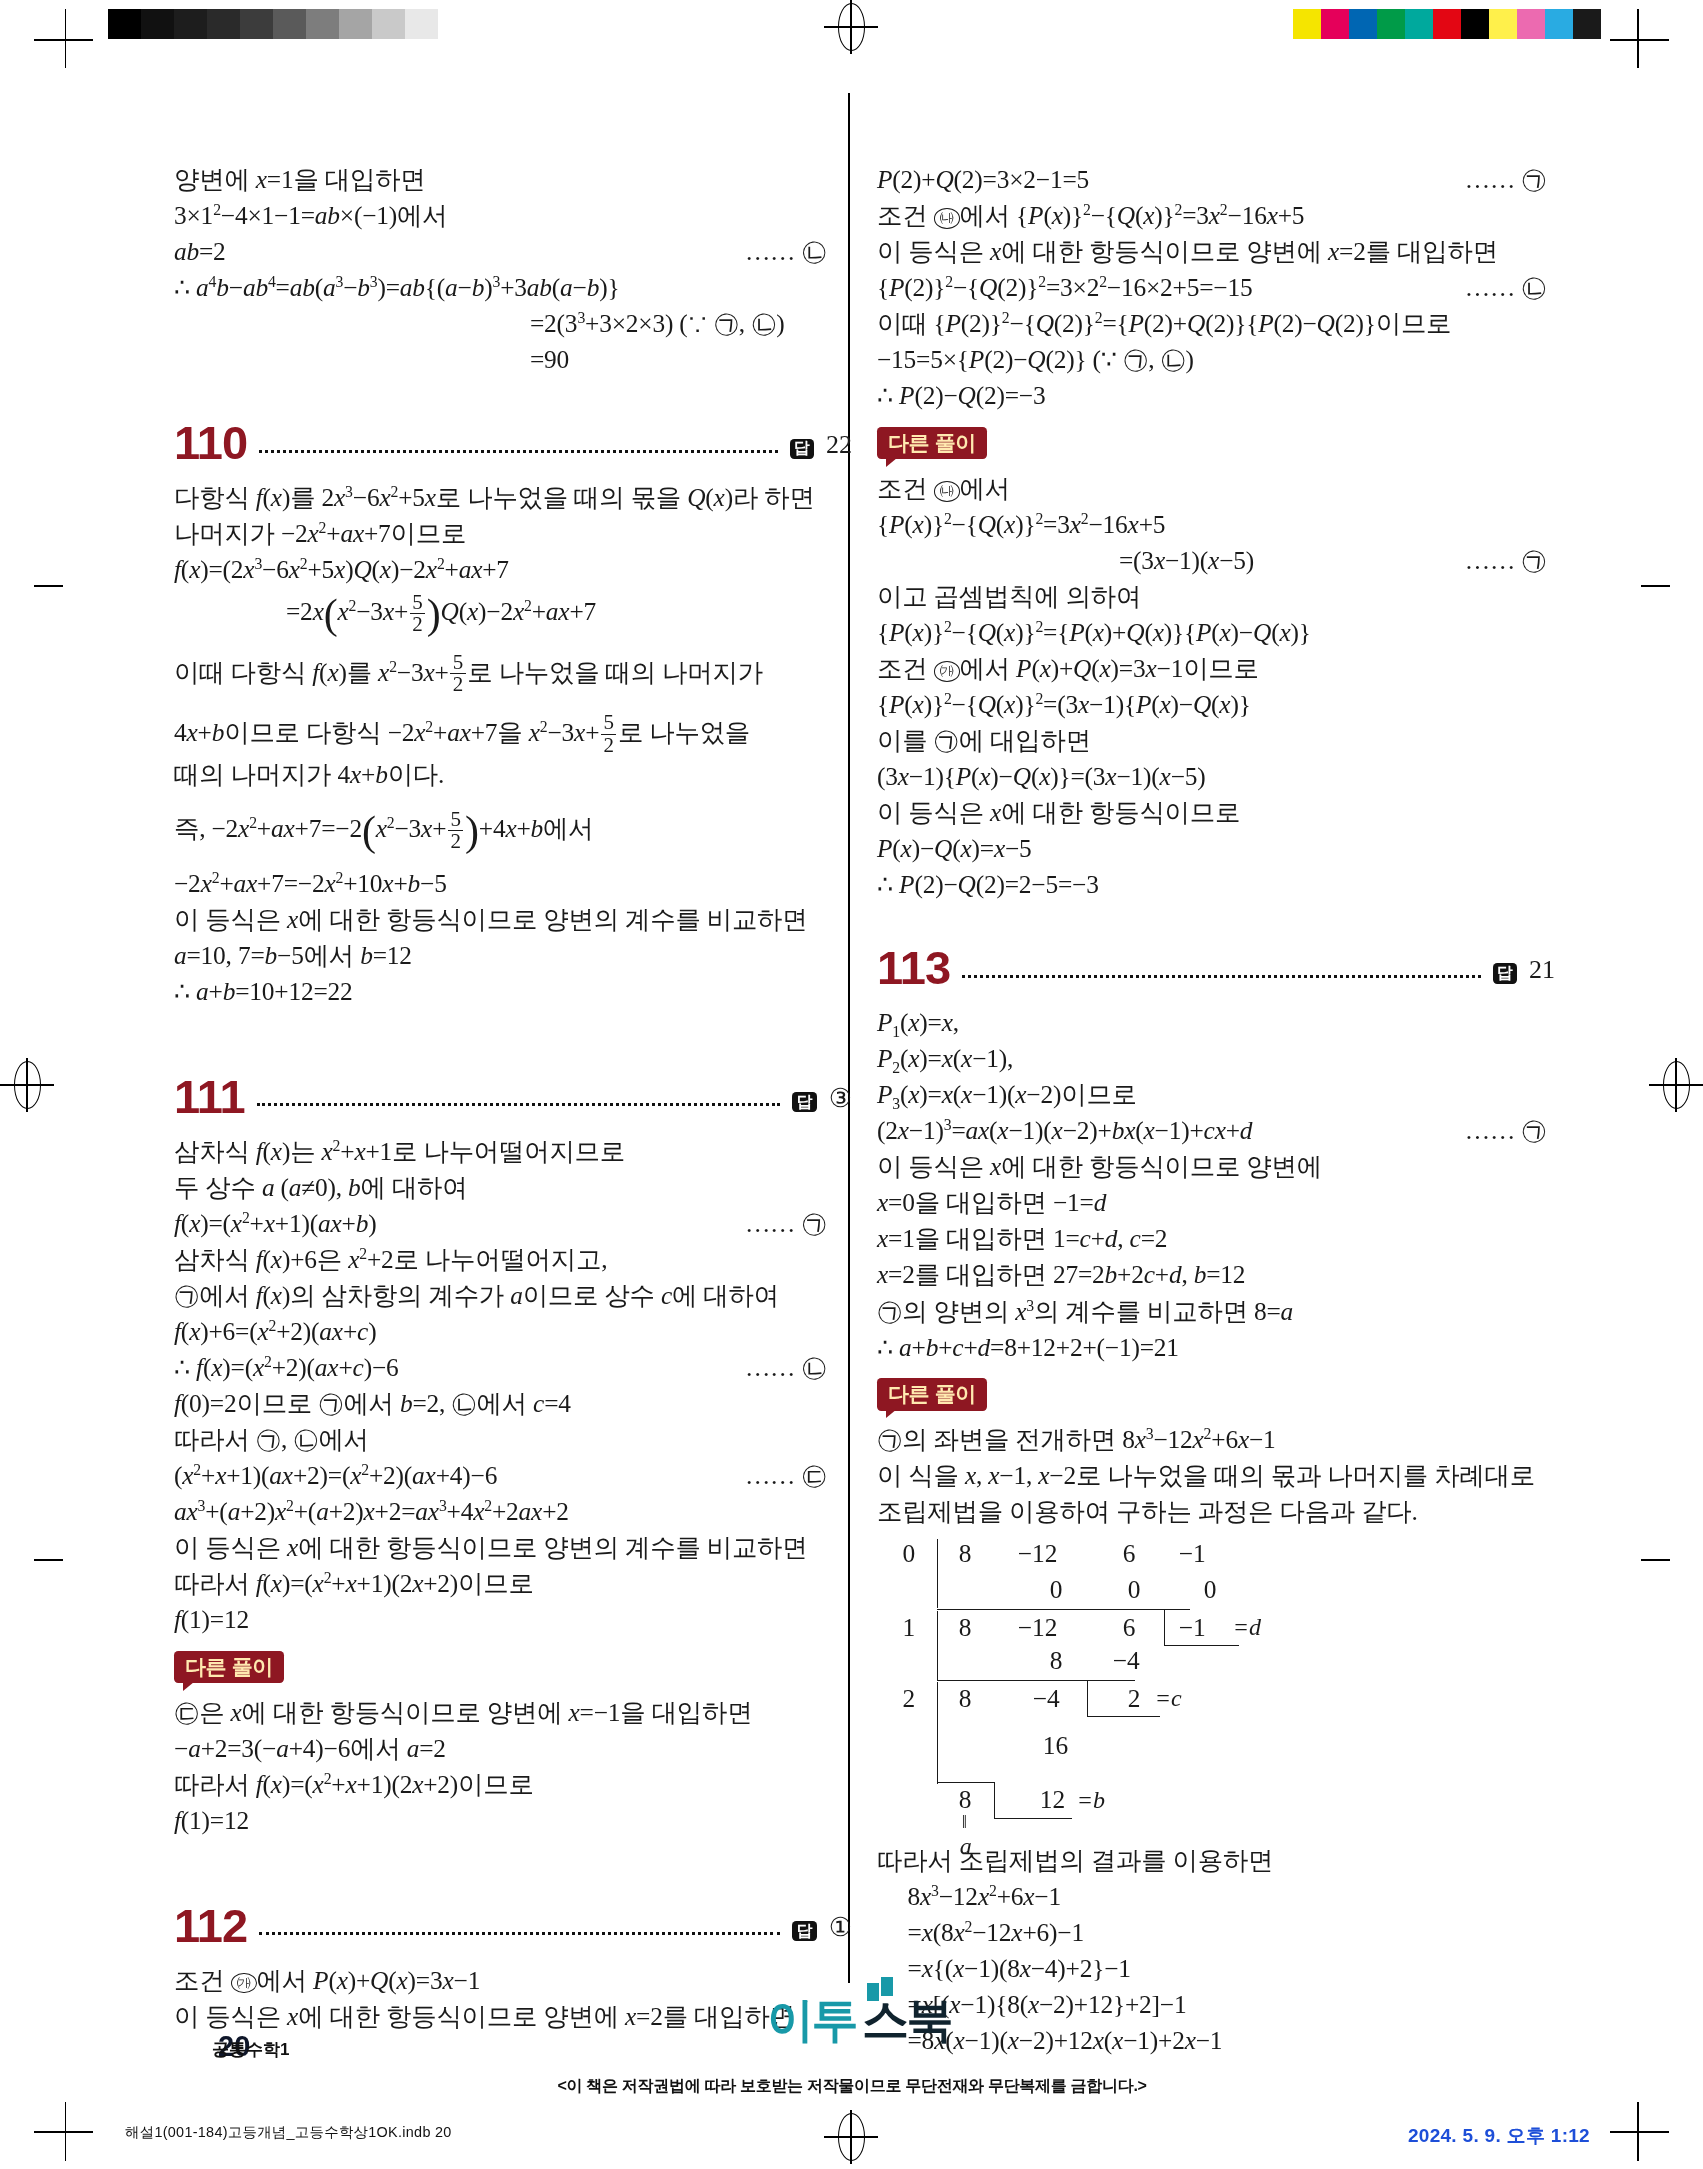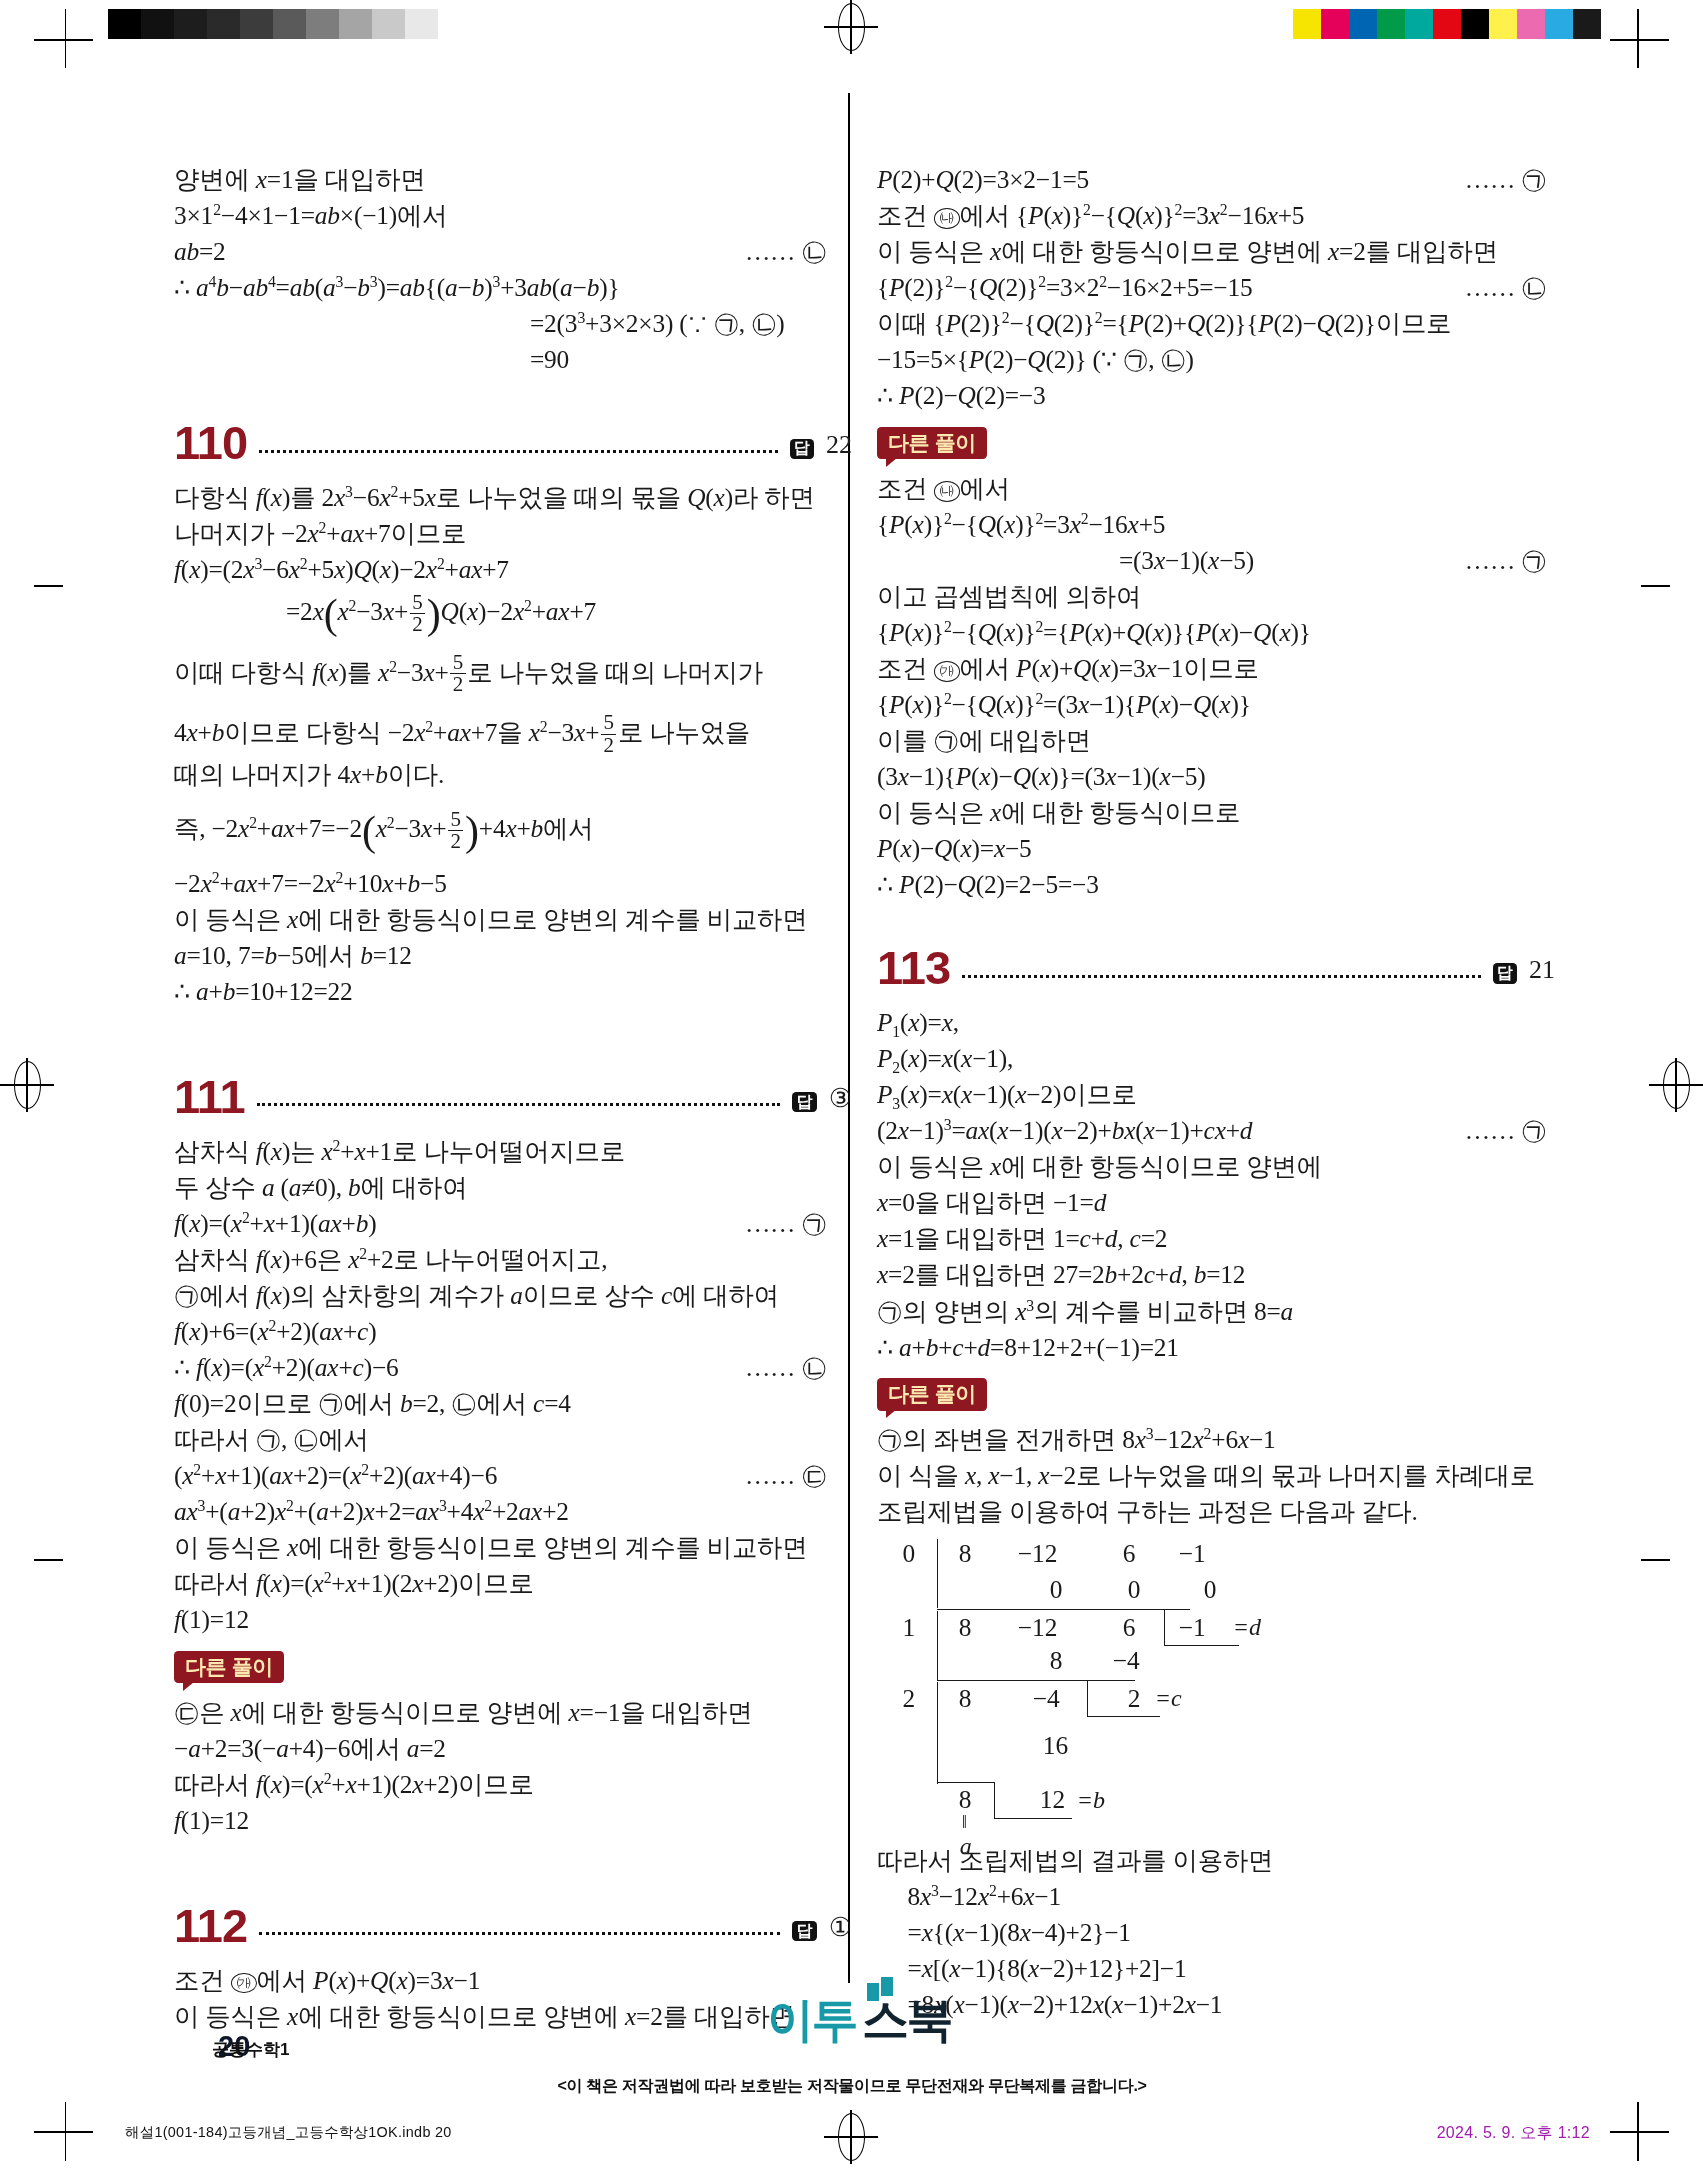--- a/index.html
+++ b/index.html
@@ -82,21 +82,21 @@
   .logo-text{font-family:"Liberation Sans","DejaVu Sans",sans-serif;font-weight:bold;font-size:47px;letter-spacing:-2.5px;line-height:1;}
   .logo-teal{color:#1899a8;}
   .logo-dark{color:#10232e;margin-left:6px;}
   .logo-mark{position:absolute;left:100px;top:-18.6px;width:29px;height:24px;}
   .logo-mark i{position:absolute;display:block;background:#1899a8;}
 
   .copyright{position:absolute;left:0;top:2076px;width:1704px;text-align:center;
     font-family:"Liberation Sans","DejaVu Sans",sans-serif;font-weight:bold;font-size:16px;color:#111;letter-spacing:-0.3px;}
 
   .filemark{position:absolute;left:125px;top:2123px;font-family:"Liberation Sans",sans-serif;font-size:14.4px;color:#111;letter-spacing:0.3px;}
-  .datemark{position:absolute;right:114px;top:2123px;font-family:"Liberation Sans",sans-serif;font-size:16px;color:#a21caf;letter-spacing:0.3px;}
+  .datemark{position:absolute;right:114px;top:2123px;font-family:"Liberation Sans",sans-serif;font-size:19px;color:#1d4ed8;letter-spacing:0.3px;font-weight:bold;}
 
   sup{font-size:0.62em;vertical-align:super;line-height:0;}
   sub{font-size:0.62em;vertical-align:sub;line-height:0;}
   .pcirc{display:inline-block;border:1.4px solid #1a1a1a;border-radius:50%;
         font-size:14.4px;width:24px;height:18.6px;line-height:17px;text-align:center;vertical-align:1.7px;}
 </style>
 </head>
 <body>
 
 <div class="crop" style="left:34px;top:8.5px;width:93px;height:93px;">
@@ -390,20 +390,21 @@
         <div class="cell" style="left:75px;top:247px;">8</div>
         <div class="cell" style="left:156px;top:247px;">12</div>
         <div class="cell it" style="left:193px;top:249px;font-size:24px;">=b</div>
 
         <div class="cell" style="left:78px;top:273px;font-size:18.6px;">‖</div>
         <div class="cell it" style="left:76px;top:295px;font-size:24px;">a</div>
       </div>
 
       <div class="ln" style="margin-top:24px;">따라서 조립제법의 결과를 이용하면</div>
       <div class="ln ind1">8<span class="it">x</span><sup>3</sup>−12<span class="it">x</span><sup>2</sup>+6<span class="it">x</span>−1</div>
+      <div class="ln ind1">=<span class="it">x</span>(8<span class="it">x</span><sup>2</sup>−12<span class="it">x</span>+6)−1</div>
       <div class="ln ind1">=<span class="it">x</span>{(<span class="it">x</span>−1)(8<span class="it">x</span>−4)+2}−1</div>
       <div class="ln ind1">=<span class="it">x</span>[(<span class="it">x</span>−1){8(<span class="it">x</span>−2)+12}+2]−1</div>
       <div class="ln ind1">=8<span class="it">x</span>(<span class="it">x</span>−1)(<span class="it">x</span>−2)+12<span class="it">x</span>(<span class="it">x</span>−1)+2<span class="it">x</span>−1</div>
     </div>
   </div>
 
   <div class="pgnum">20</div>
   <div class="pgsub">공통수학1</div>
 
   <div class="logo">

